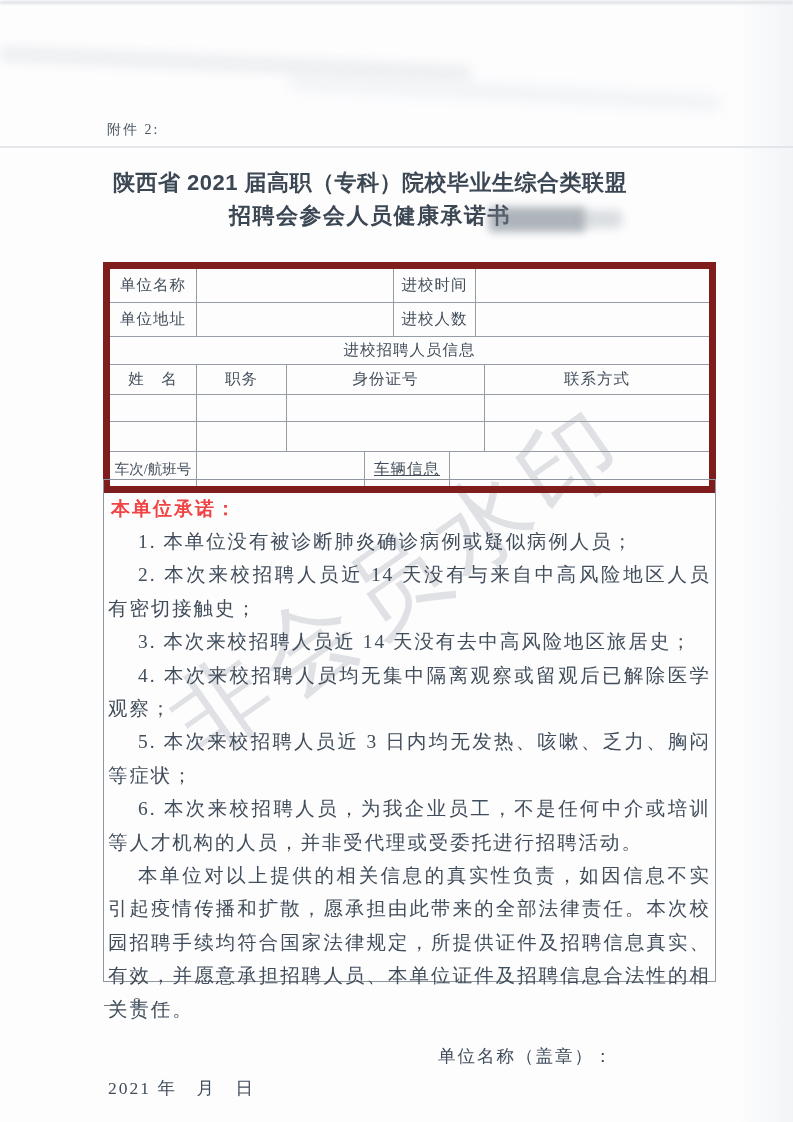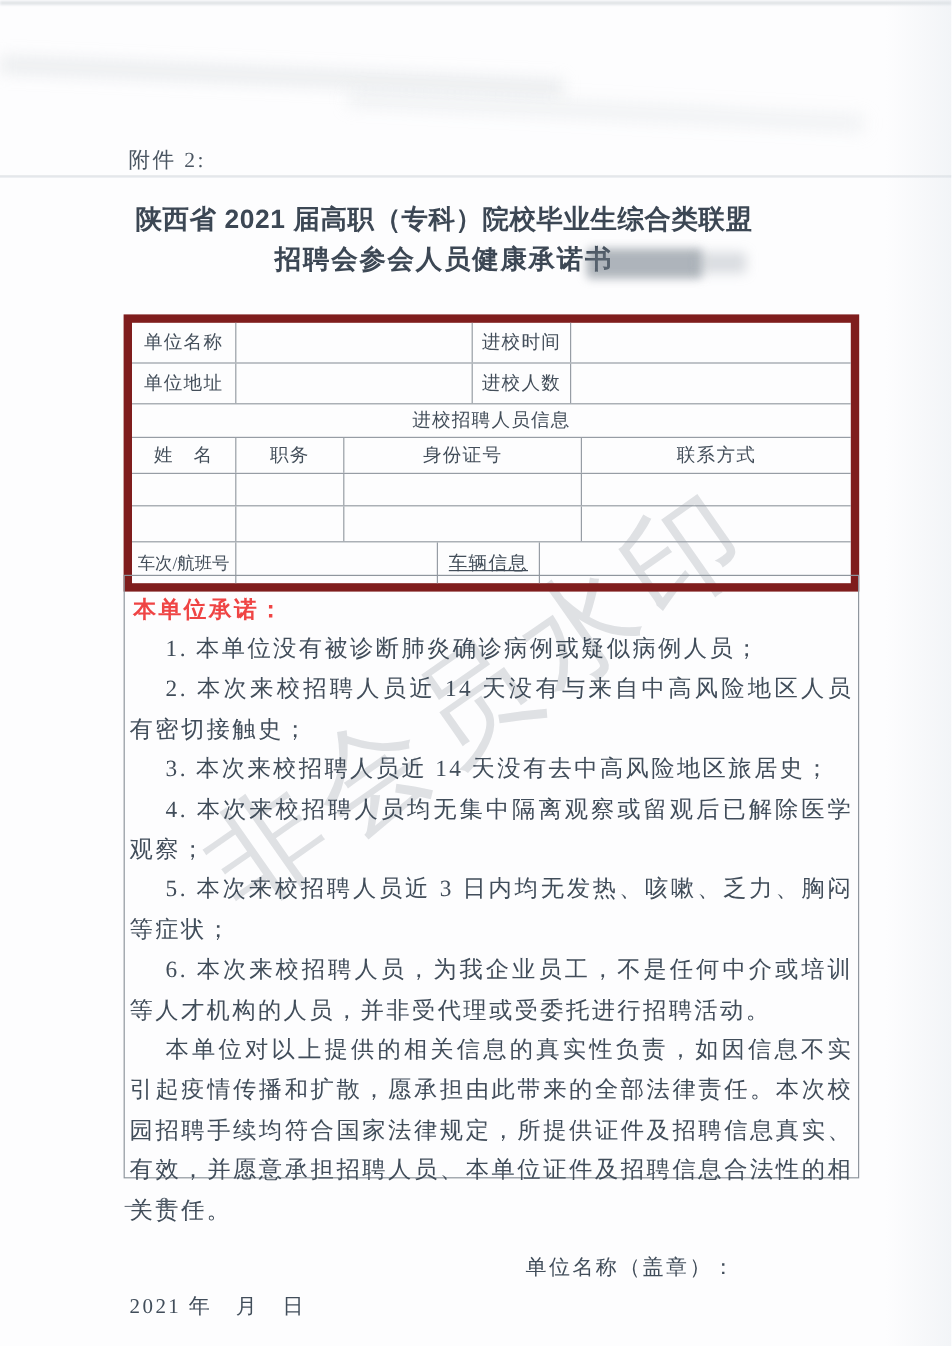--- a/index.html
+++ b/index.html
@@ -26,21 +26,21 @@
     display:flex;align-items:center;justify-content:center;
     transform:rotate(-35deg);
     font-family:"Liberation Sans","DejaVu Sans",sans-serif;
     font-size:96px;letter-spacing:10px;white-space:nowrap;
     color:rgba(148,156,163,0.28);
     pointer-events:none;user-select:none;
   }
   
   .attachment{
     position:absolute;left:107px;top:121px;
-    font-size:18px;letter-spacing:2px;color:#4a5561;
+    font-size:14px;letter-spacing:2px;color:#4a5561;
   }
   .title-wrap{
     position:absolute;left:0;top:166px;width:740px;text-align:center;
     font-family:"Liberation Sans","DejaVu Sans",sans-serif;
     font-weight:bold;color:#3c4754;
   }
   .title-line1{font-size:22px;letter-spacing:0.5px;line-height:33px;}
   .title-line2{font-size:22px;letter-spacing:1.5px;line-height:33px;}
   
   .doc-table{

